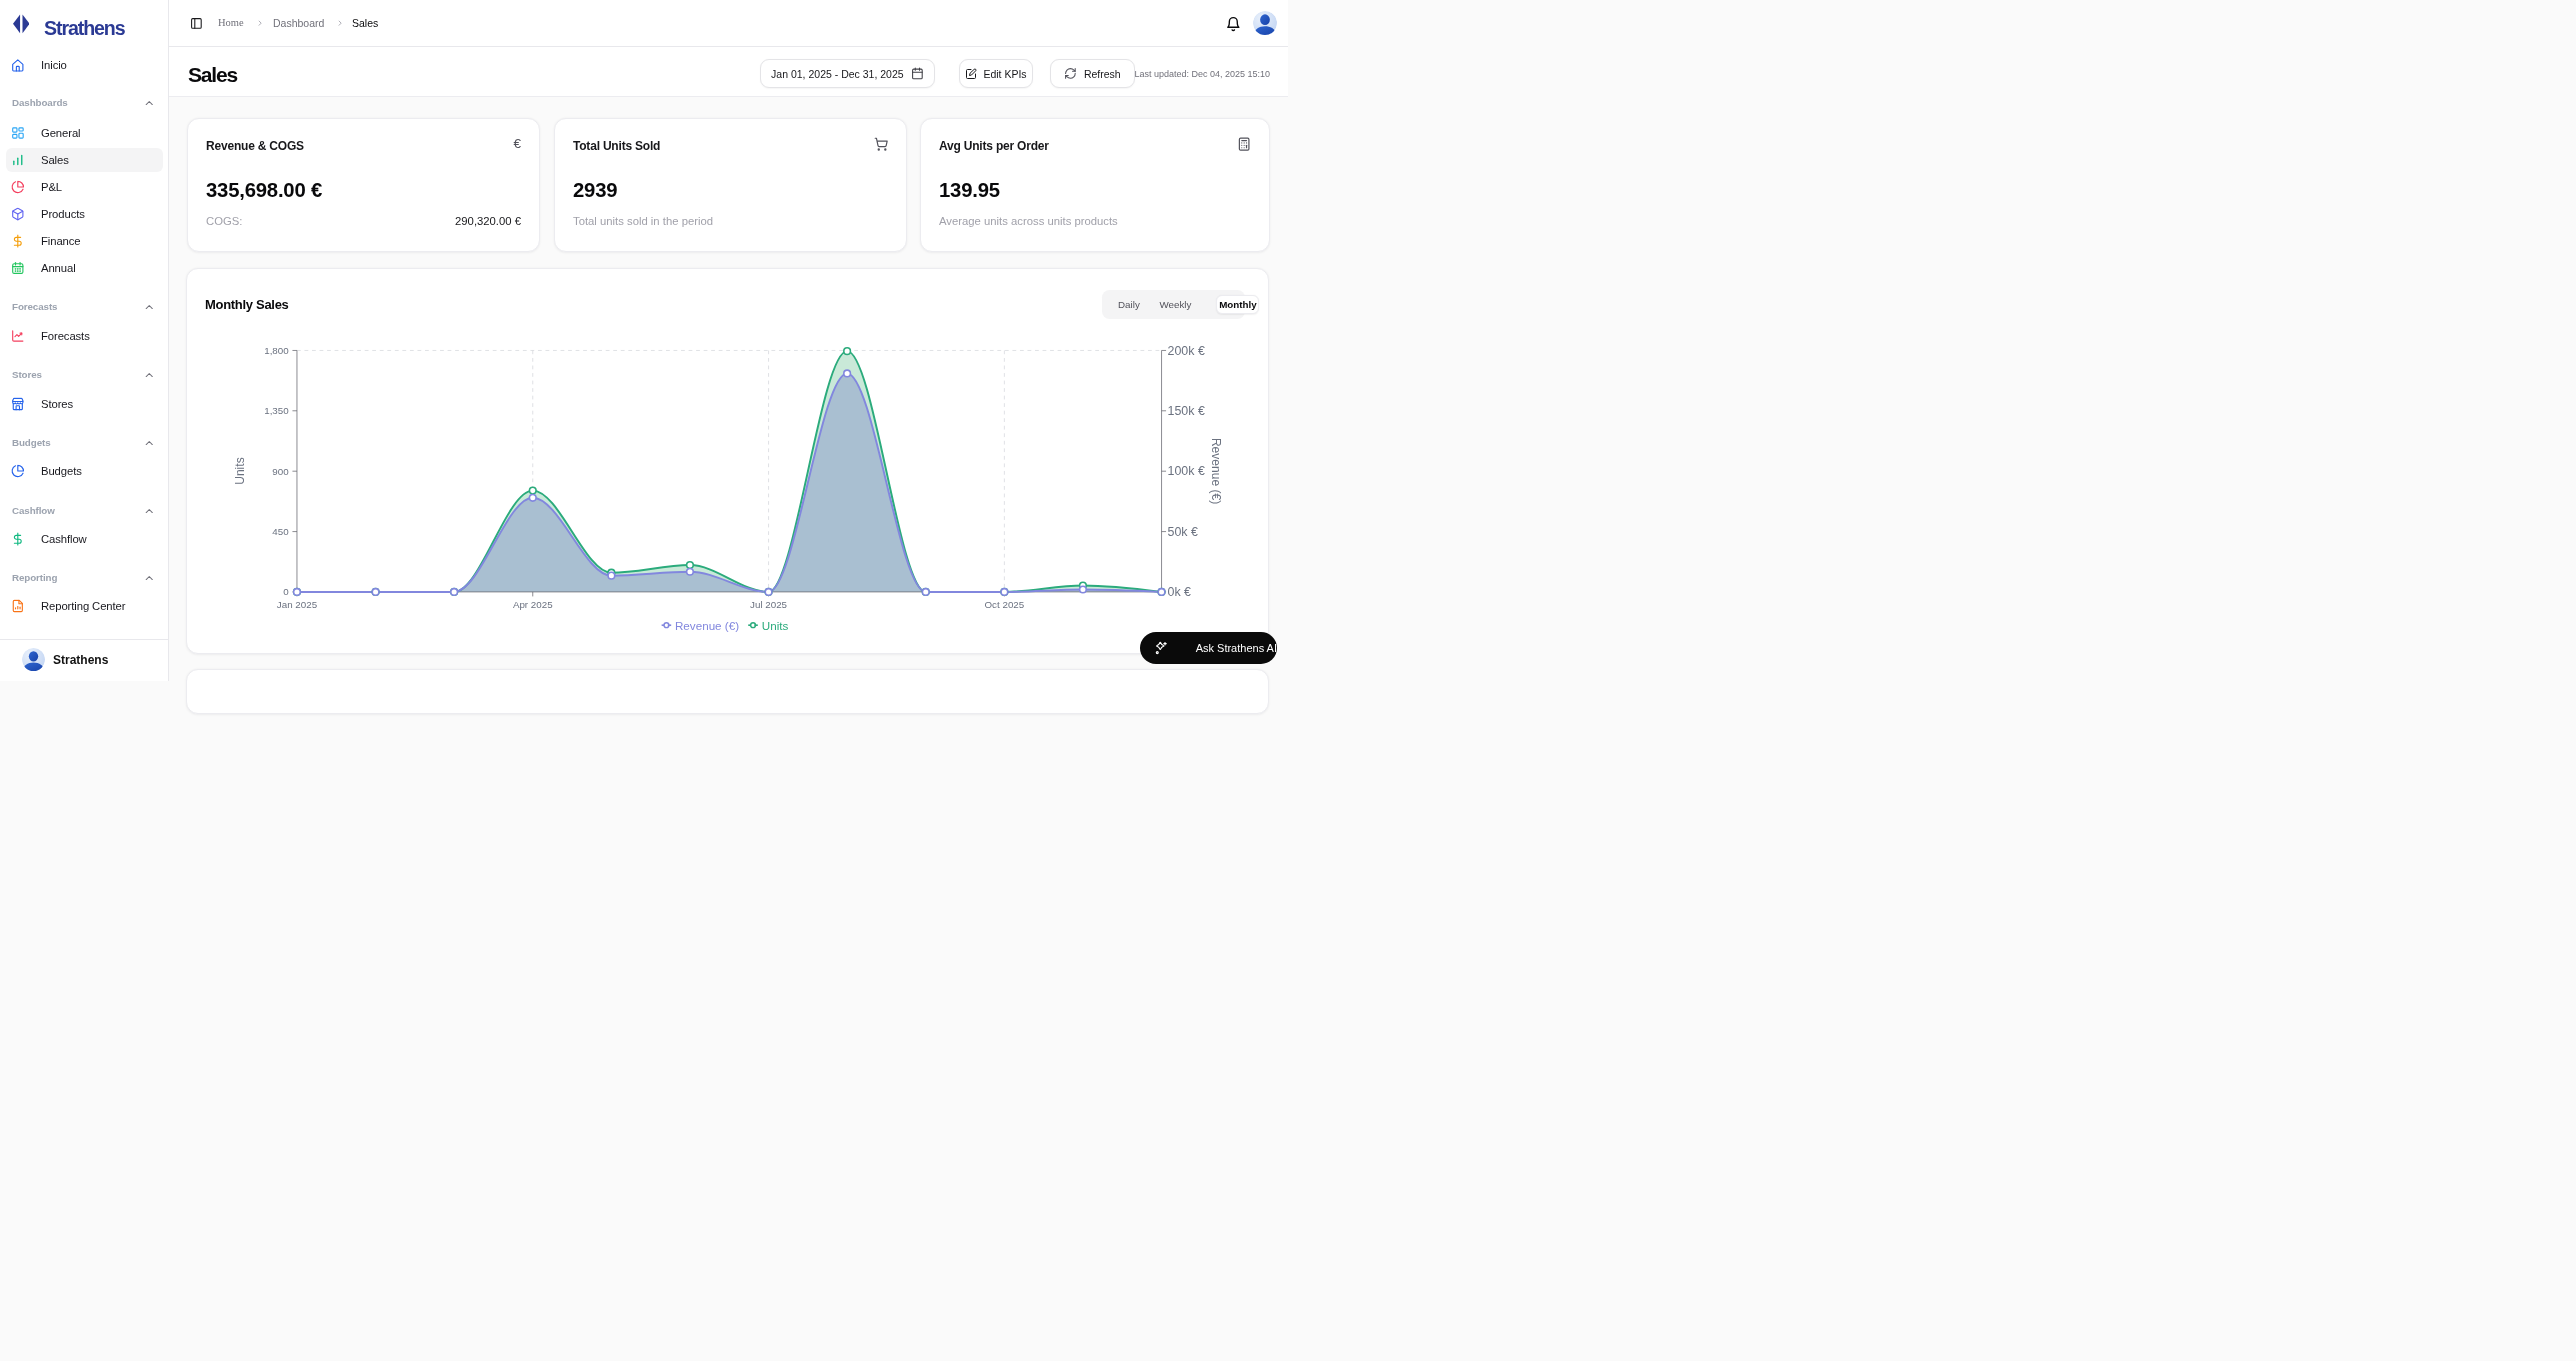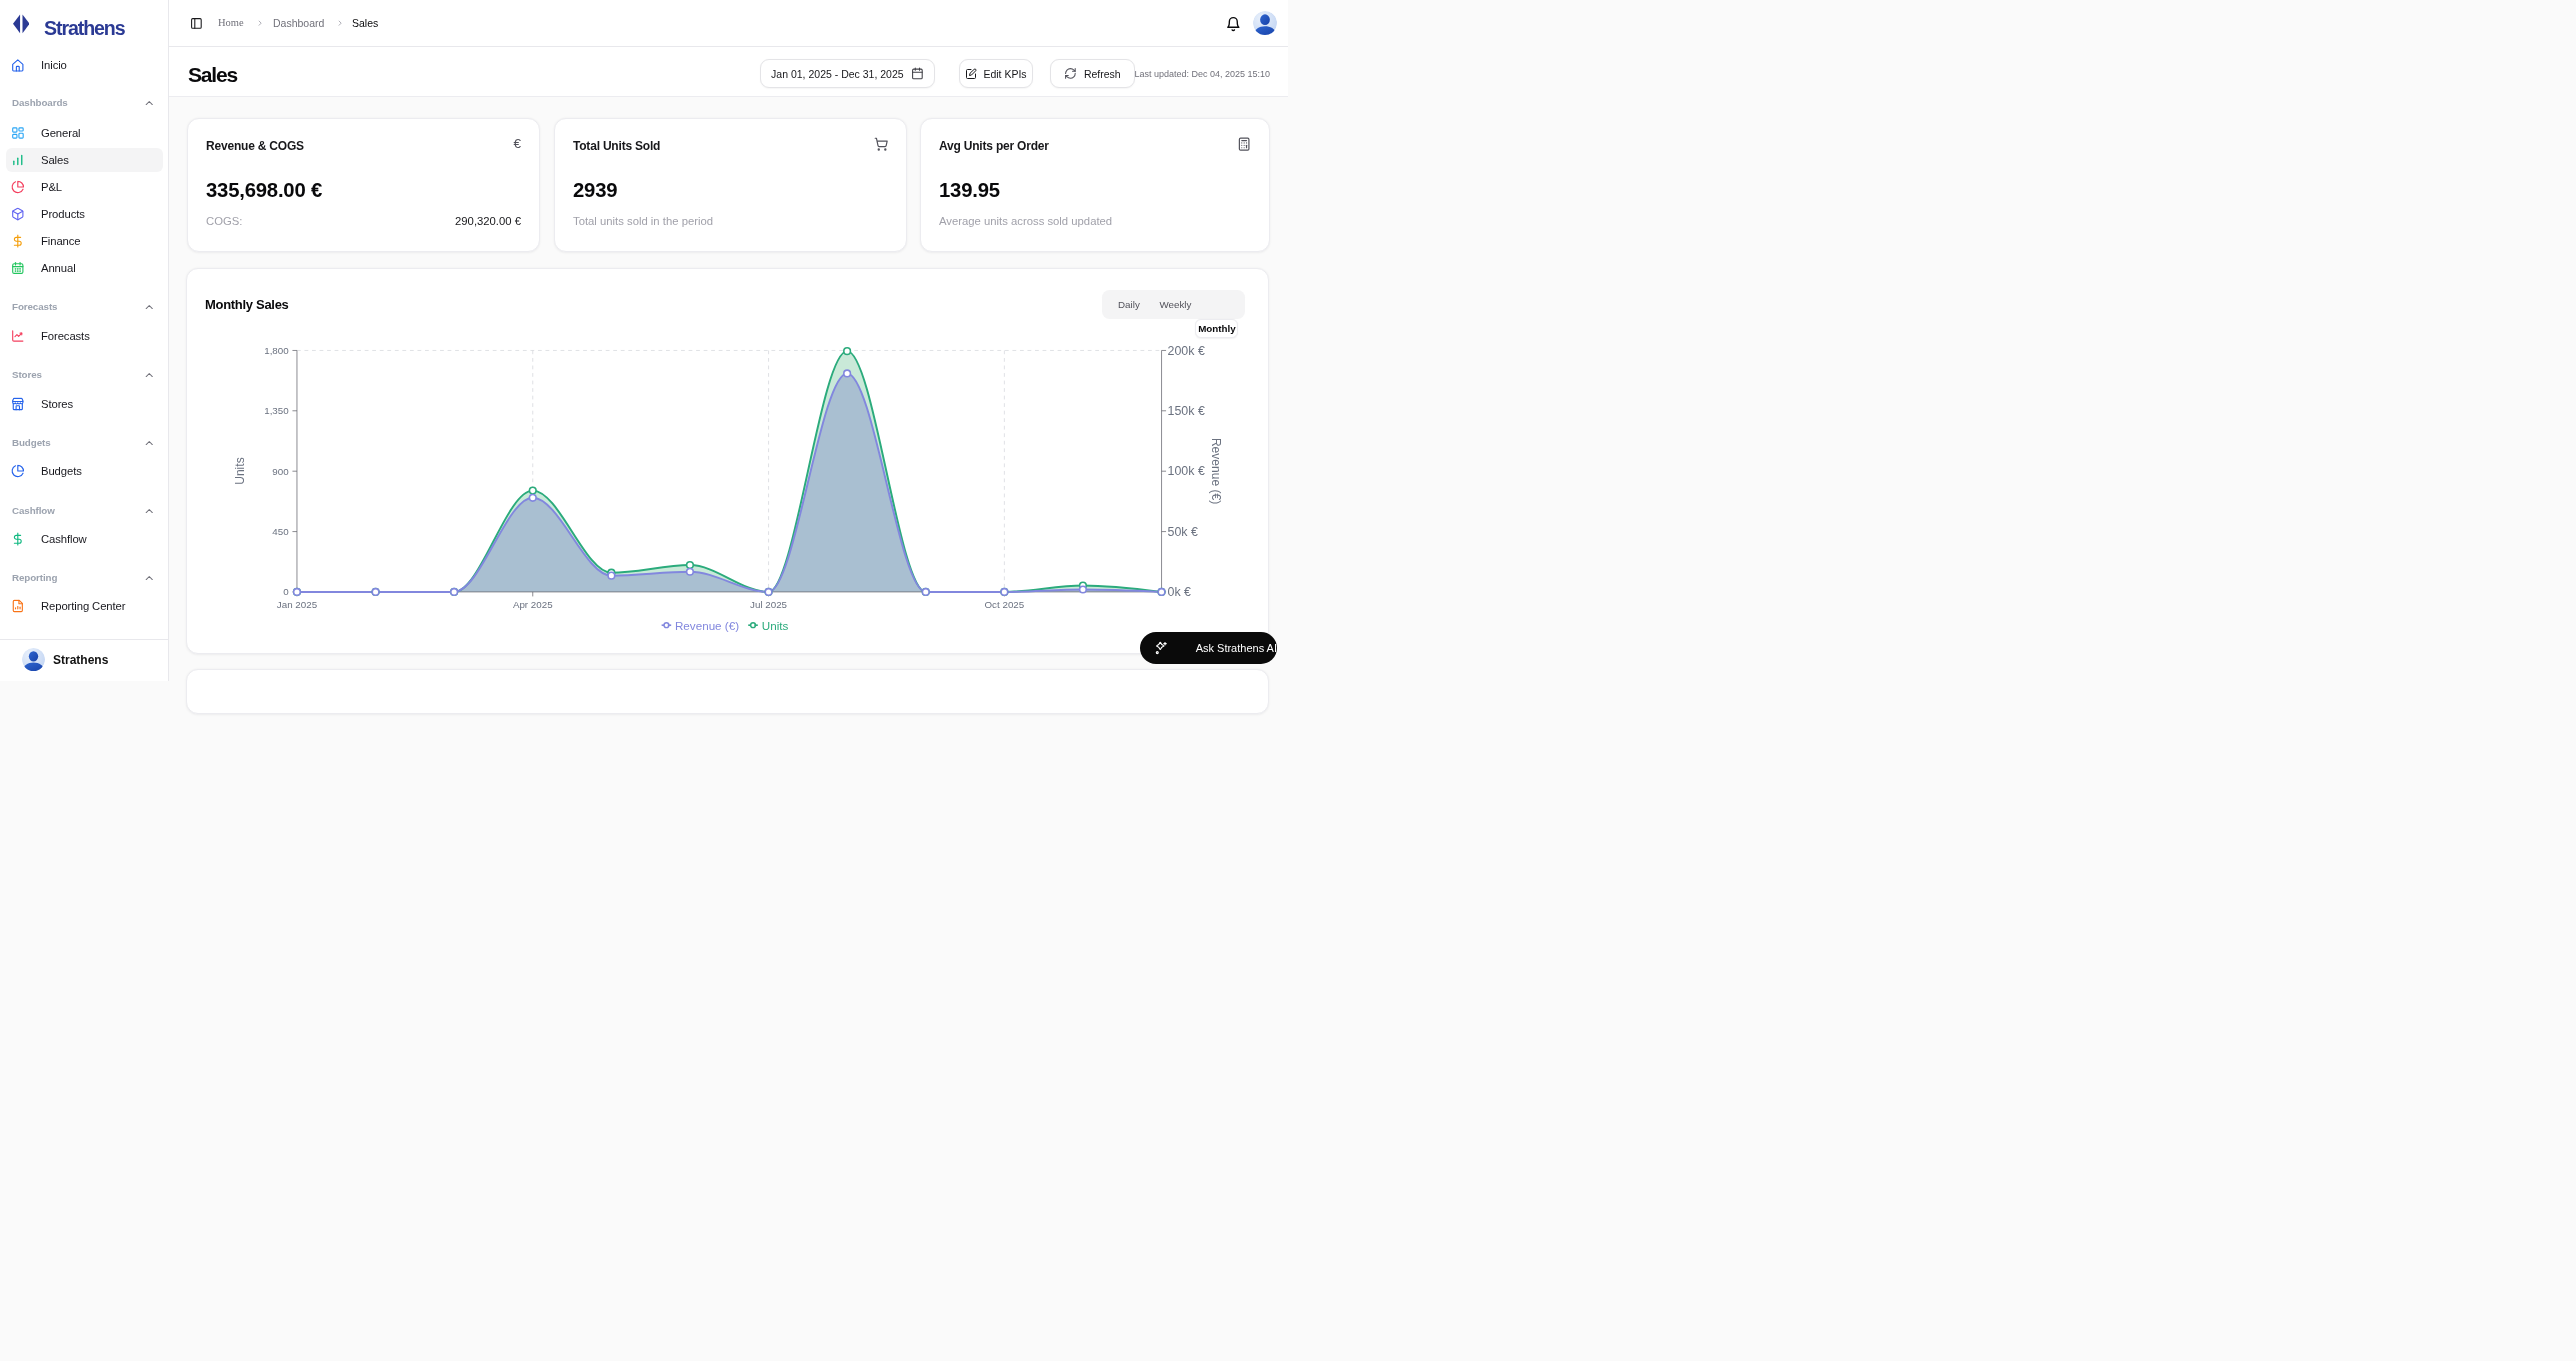--- a/index.html
+++ b/index.html
@@ -291,29 +291,29 @@
       <line x1="16" x2="16" y1="14" y2="18"></line>
       <path d="M16 10h.01"></path>
       <path d="M12 10h.01"></path>
       <path d="M8 10h.01"></path>
       <path d="M12 14h.01"></path>
       <path d="M8 14h.01"></path>
       <path d="M12 18h.01"></path>
       <path d="M8 18h.01"></path>
     </svg>
   <div class="kpivalue">139.95</div>
-  <div class="kpisub">Average units across sold updated</div>
+  <div class="kpisub">Average units across units products</div>
 </div>
 
 <div class="card" id="chartcard" style="left:186px; top:268px; width:1083px; height:386px;">
   <div style="position:absolute; left:18px; top:28px; font-size:13px; font-weight:bold; color:#09090b; letter-spacing:-0.3px;">Monthly Sales</div>
   <div id="toggle">
     <div class="t" style="left:5px; width:43px;text-align:center;">Daily</div>
     <div class="t" style="left:51px; width:44px;">Weekly</div>
-    <div class="t on" style="left:93px; width:43px;margin-top:24px;">Monthly</div>
+    <div class="t on" style="left:114px; width:43px;">Monthly</div>
   </div>
   <svg id="plot" style="position:absolute; left:0; top:0;" width="1083" height="386" viewBox="0 0 1438 512">
 <g stroke="#d4d7dc" stroke-dasharray="5 5" fill="none">
 <path d="M146.0,107.9H1294.0"></path>
 <path d="M459.1,107.9V428.5"></path>
 <path d="M772.2,107.9V428.5"></path>
 <path d="M1085.3,107.9V428.5"></path>
 </g>
 <path d="M146.0,428.5C180.8,428.5,215.6,428.5,250.4,428.5C285.2,428.5,319.9,428.5,354.7,428.5C389.5,428.5,424.3,294.0,459.1,294.0C493.9,294.0,528.7,403.0,563.5,403.0C598.2,403.0,633.0,392.9,667.8,392.9C702.6,392.9,737.4,428.5,772.2,428.5C807.0,428.5,841.8,108.8,876.5,108.8C911.3,108.8,946.1,428.5,980.9,428.5C1015.7,428.5,1050.5,428.5,1085.3,428.5C1120.1,428.5,1154.8,420.0,1189.6,420.0C1224.4,420.0,1259.2,424.2,1294.0,428.5L1294.0,428.5L146.0,428.5Z" fill="#c9e9d8"></path>
 <path d="M146.0,428.5C180.8,428.5,215.6,428.5,250.4,428.5C285.2,428.5,319.9,428.5,354.7,428.5C389.5,428.5,424.3,303.5,459.1,303.5C493.9,303.5,528.7,406.9,563.5,406.9C598.2,406.9,633.0,401.7,667.8,401.7C702.6,401.7,737.4,428.5,772.2,428.5C807.0,428.5,841.8,138.4,876.5,138.4C911.3,138.4,946.1,428.5,980.9,428.5C1015.7,428.5,1050.5,428.5,1085.3,428.5C1120.1,428.5,1154.8,425.3,1189.6,425.3C1224.4,425.3,1259.2,426.9,1294.0,428.5L1294.0,428.5L146.0,428.5Z" fill="#a9bfd1"></path>

